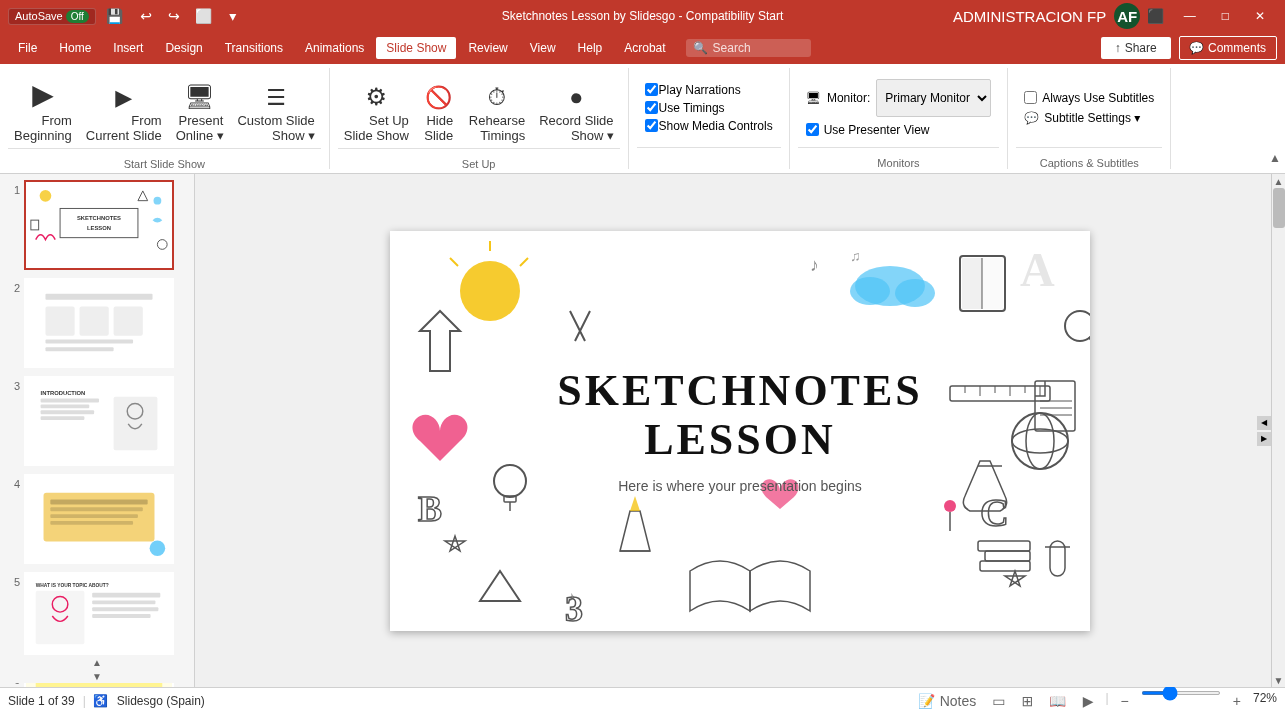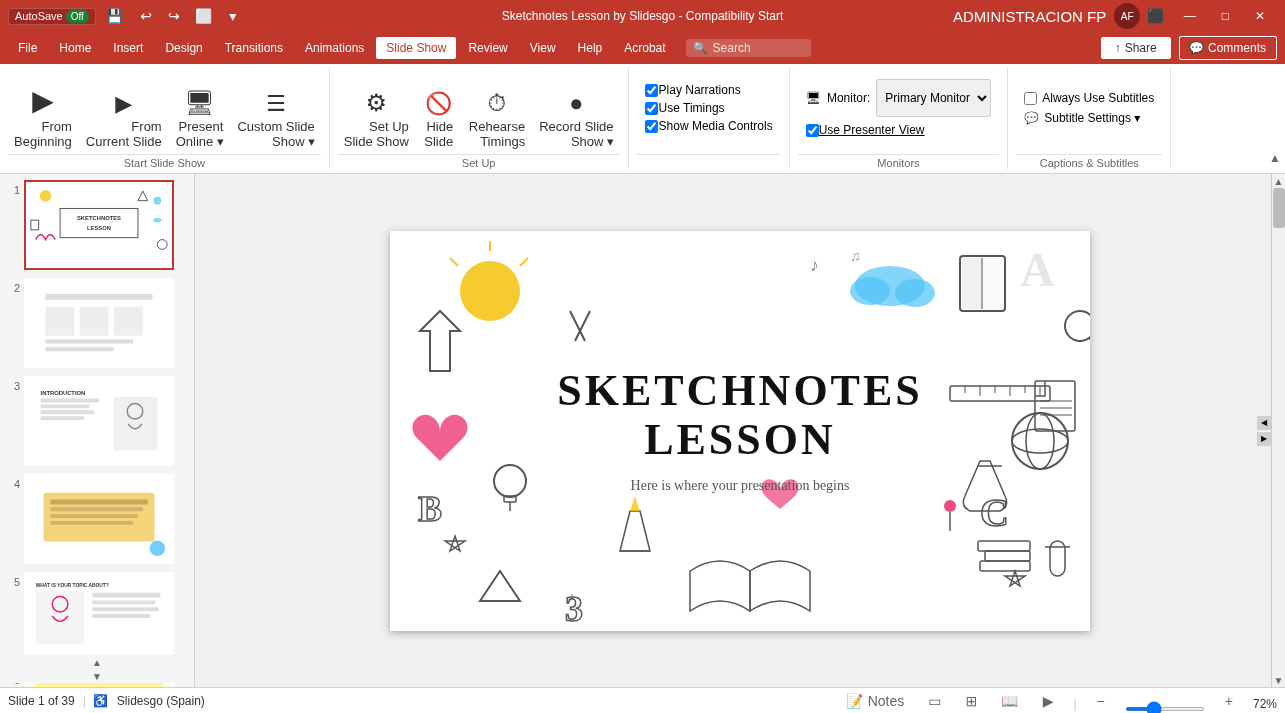--- a/index.html
+++ b/index.html
@@ -15,21 +15,21 @@
       padding: 16px 8px;
       color: white;
     }
     #title-bar .left { display: flex; align-items: center; gap: 6px; }
     #title-bar .center { position: absolute; left: 50%; transform: translateX(-50%); font-size: 12px; color: white; }
     #title-bar .right { display: flex; align-items: center; gap: 2px; margin-left: auto; }
     .autosave-btn { background: #a02820; border: 1px solid #fff3; color: white; font-size: 11px; padding: 1px 6px; border-radius: 3px; display: flex; align-items: center; gap: 3px; cursor: pointer; }
     .autosave-on { background: #1e7e34; border-radius: 10px; padding: 1px 5px; font-size: 10px; }
     .title-icon-btn { background: none; border: none; color: white; cursor: pointer; padding: 2px 5px; font-size: 14px; border-radius: 2px; }
     .win-btn { background: none; border: none; color: white; cursor: pointer; padding: 4px 12px; font-size: 12px; }
-    .title-avatar { width: 26px; height: 26px; border-radius: 50%; background: #7f1d1d; color: white; display: flex; align-items: center; justify-content: center; font-size: 10px; font-weight: normal; }
+    .title-avatar { width: 26px; height: 26px; border-radius: 50%; background: #14532d; color: white; display: flex; align-items: center; justify-content: center; font-size: 15px; font-weight: bold; }
 
     
     #menu-bar {
       height: 32px;
       background: #c0382b;
       display: flex;
       align-items: center;
       padding: 0 8px;
       gap: 2px;
     }
@@ -53,21 +53,21 @@
     .ribbon-group {
       display: flex;
       flex-direction: column;
       align-items: flex-start;
       padding: 0 8px;
       border-right: 1px solid #e0e0e0;
       min-width: fit-content;
     }
     .ribbon-group:last-child { border-right: none; }
     .ribbon-buttons { display: flex; align-items: flex-end; gap: 2px; flex: 1; }
-    .ribbon-group-label { font-size: 11px; color: #666; text-align: center; width: 100%; border-top: 1px solid #e0e0e0; padding-top: 2px; margin-top: auto; }
+    .ribbon-group-label { font-size: 11px; color: #666; text-align: center; width: 100%; border-top: 1px solid #e0e0e0; padding-top: 9px; margin-top: auto; }
 
     .rb-btn {
       display: flex;
       flex-direction: column;
       align-items: center;
       justify-content: flex-end;
       cursor: pointer;
       padding: 4px 6px;
       border-radius: 3px;
       border: none;
@@ -82,21 +82,21 @@
 
     
     .ribbon-checks { display: flex; flex-direction: column; justify-content: center; gap: 4px; padding: 4px 8px; height: 80px; }
     .check-item { display: flex; align-items: center; gap: 1px; font-size: 12px; cursor: pointer; }
     .check-item input[type=checkbox] { margin: 0; width: 13px; height: 13px; }
 
     
     .monitor-section { display: flex; flex-direction: column; justify-content: center; gap: 6px; padding: 4px 8px; height: 80px; }
     .monitor-row { display: flex; align-items: center; gap: 6px; font-size: 12px; }
     .monitor-select { font-size: 12px; padding: 10px 4px; border: 1px solid #ccc; border-radius: 2px; }
-    .check-row { display: flex; align-items: center; font-size: 12px; text-decoration: underline; }
+    .check-row { display: flex; align-items: center; gap: 5px; font-size: 12px; }
 
     
     .captions-section { display: flex; flex-direction: column; justify-content: center; gap: 6px; padding: 4px 8px; height: 80px; }
     .caption-row { display: flex; align-items: center; gap: 5px; font-size: 12px; }
 
     
     .ribbon-collapse { margin-left: auto; padding: 4px; cursor: pointer; align-self: flex-end; color: #666; }
 
     
     #main-area {
@@ -171,21 +171,21 @@
       font-family: 'Comic Sans MS', cursive;
       text-align: center;
       line-height: 1.1;
       color: #111;
       letter-spacing: 2px;
     }
     .slide-subtitle {
       font-size: 14px;
       color: #555;
       margin-top: 12px;
-      font-family: Liberation Serif, serif;
+      font-family: Liberation Sans, sans-serif;
     }
 
     
     #slide-panel::-webkit-scrollbar { width: 8px; }
     #slide-panel::-webkit-scrollbar-track { background: #e8e8e8; }
     #slide-panel::-webkit-scrollbar-thumb { background: #bbb; border-radius: 4px; }
 
     
     #right-scrollbar {
       width: 14px;
@@ -203,21 +203,21 @@
       background: #fff;
       border-top: 1px solid #d0d0d0;
       display: flex;
       align-items: center;
       padding: 0 8px;
       gap: 8px;
       font-size: 12px;
       color: #333;
     }
     .status-left { display: flex; align-items: center; gap: 8px; }
-    .status-right { margin-left: auto; display: flex; align-items: flex-end; gap: 16px; }
+    .status-right { margin-left: auto; display: flex; align-items: flex-start; gap: 8px; }
     .status-sep { color: #ccc; }
     .zoom-slider { width: 80px; height: 4px; }
     .view-btn { background: none; border: none; cursor: pointer; padding: 2px 4px; color: #666; font-size: 14px; border-radius: 2px; }
 
     
     .doodle-svg { position: absolute; top: 0; left: 0; width: 100%; height: 100%; }
   </style>
 </head>
 <body>
 

